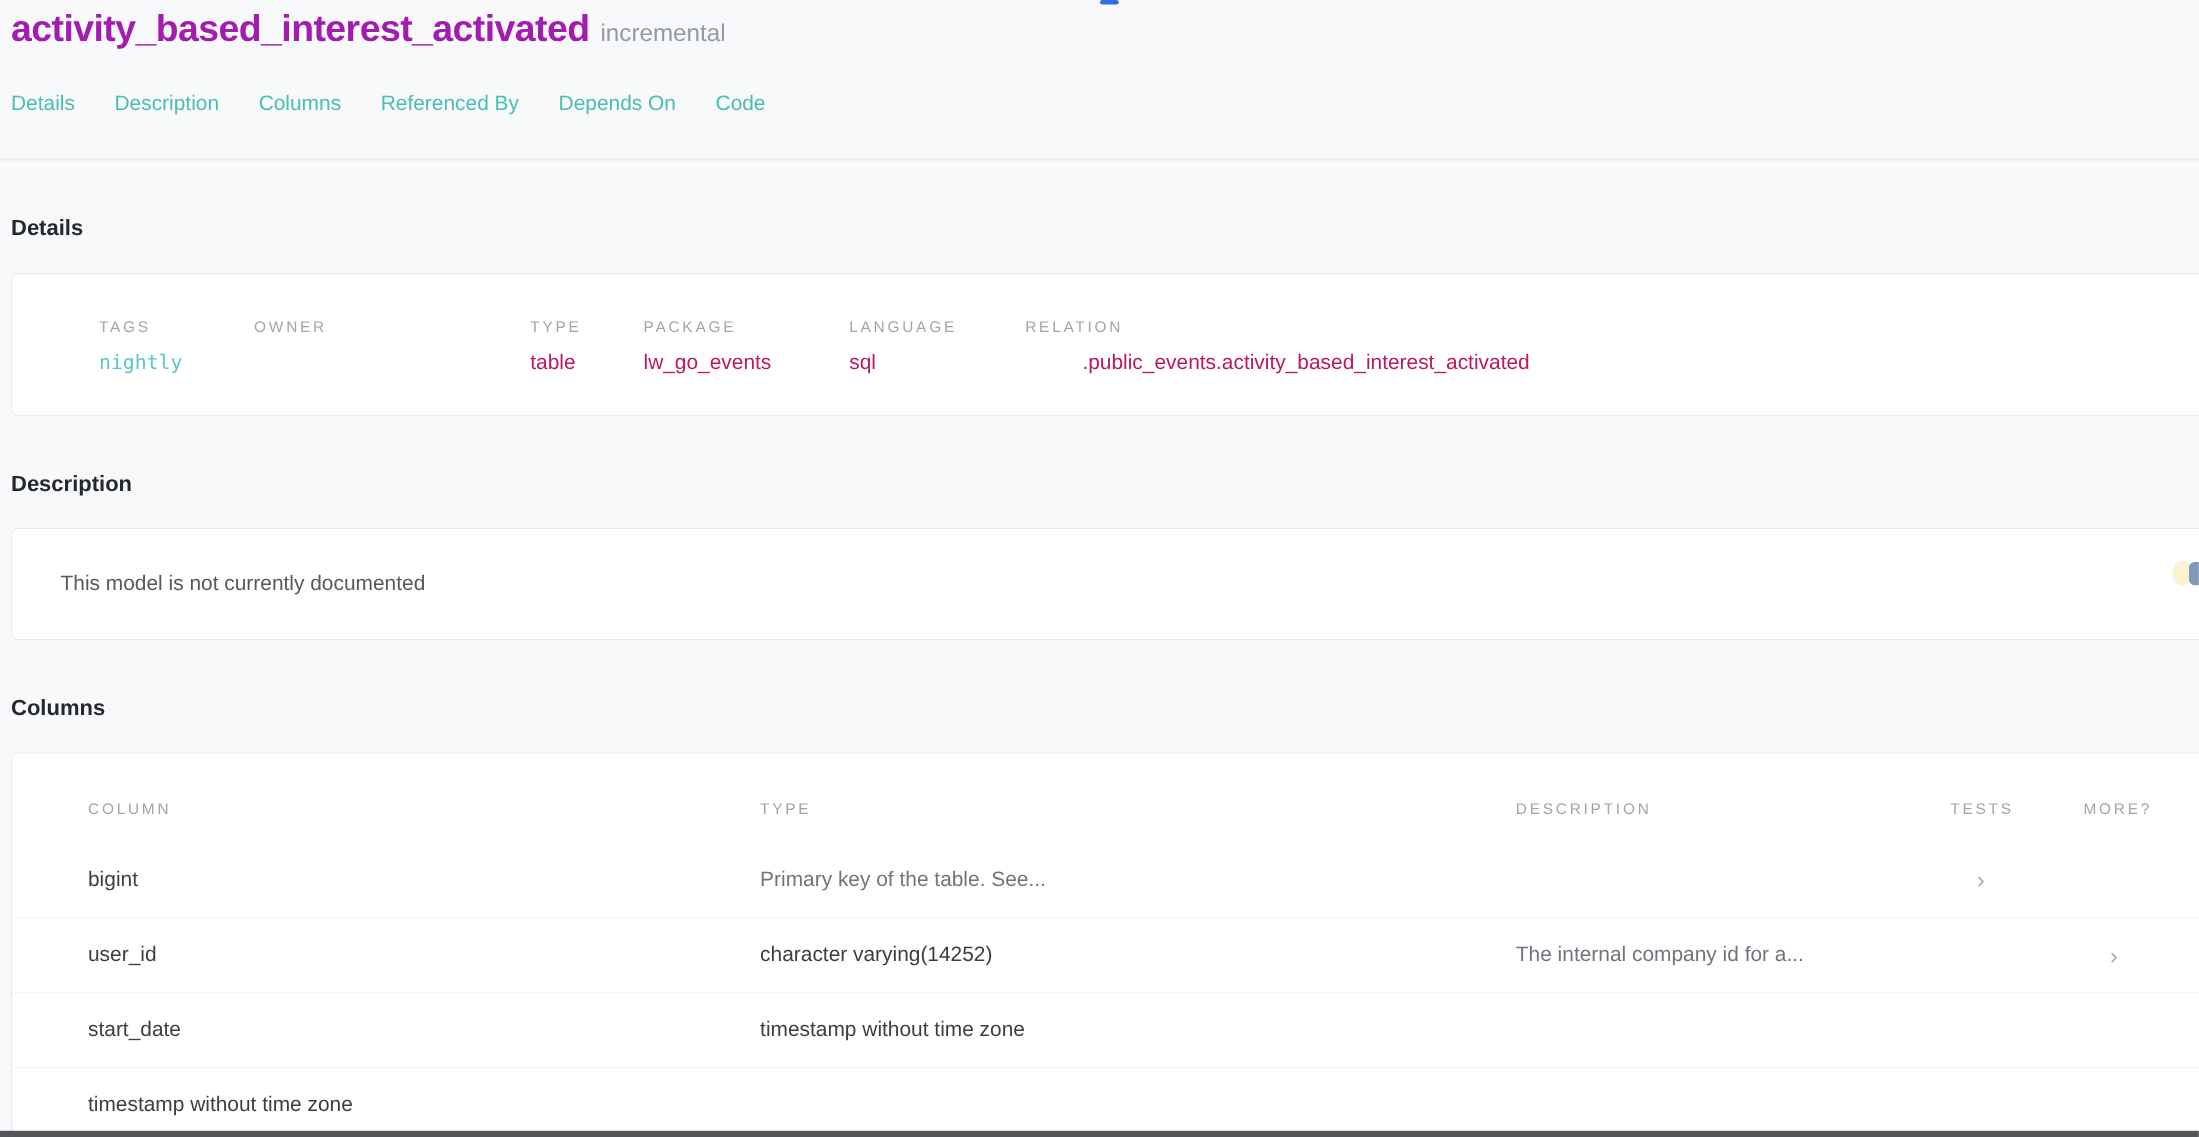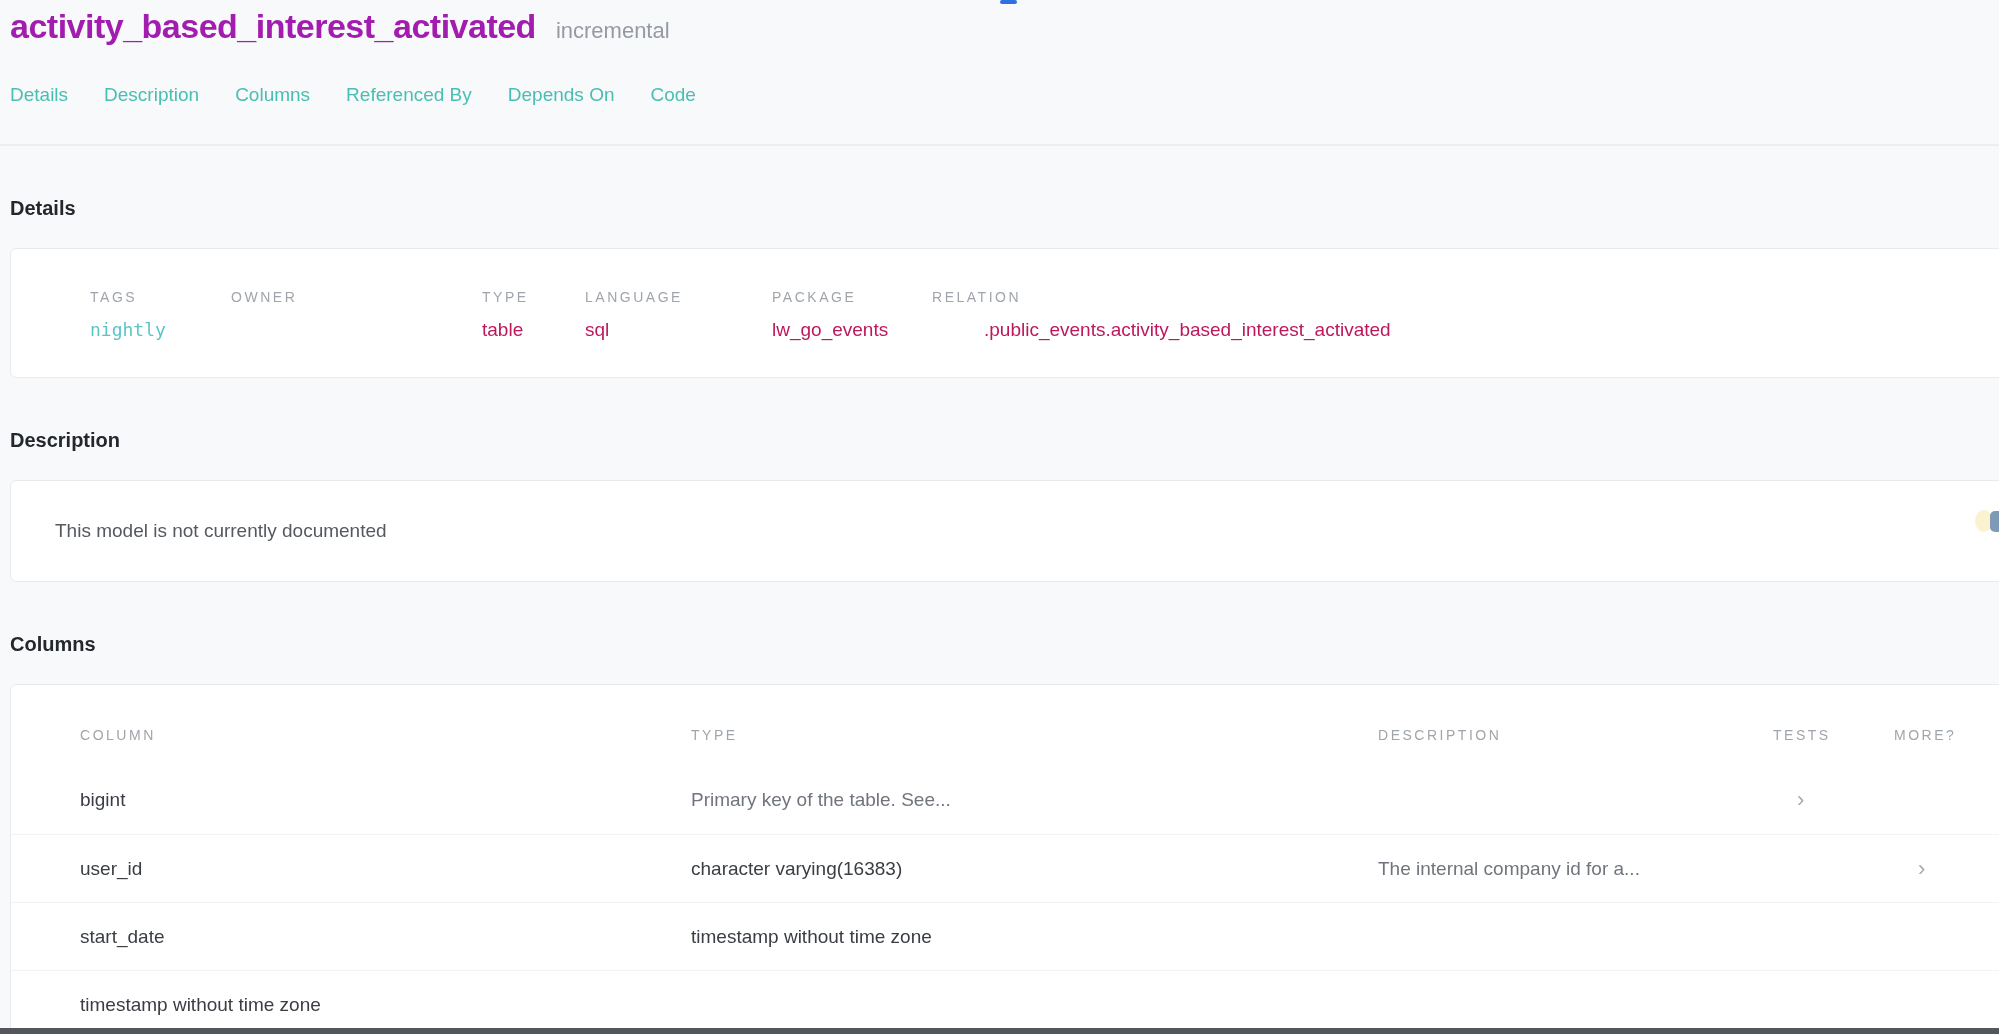--- a/index.html
+++ b/index.html
@@ -5,21 +5,21 @@
   * { margin:0; padding:0; box-sizing:border-box; }
   html,body { background:#f8f9fb; }
   body {
     width:1999px; height:1034px; position:relative; overflow:hidden;
     font-family:"Liberation Sans", sans-serif; color:#3a3e44;
   }
 
   
   .header { padding:4px 0 0 10px; }
   .title { font-size:34px; font-weight:bold; color:#a21caf; line-height:44px; display:inline; letter-spacing:-0.5px; }
-  .subtitle { font-size:22px; font-weight:400; color:#959aa2; margin-left:20px; letter-spacing:0; }
+  .subtitle { font-size:22px; font-weight:400; color:#959aa2; margin-left:10px; letter-spacing:0; }
 
   
   .tabs { display:flex; gap:36px; padding-left:10px; margin-top:36px; }
   .tab { font-size:19px; color:#49beb2; cursor:pointer; line-height:22px; }
 
   .divider { margin-top:38px; height:2px; background:#eceef1; width:100%; }
 
   
   .section-heading { margin:50px 0 0 10px; font-size:20px; font-weight:bold; color:#24272c; line-height:24px; }
   .card {
@@ -96,26 +96,26 @@
     </div>
     <div class="field">
       <div class="field-label">OWNER</div>
       <div class="field-value"></div>
     </div>
     <div class="field">
       <div class="field-label">TYPE</div>
       <div class="field-value">table</div>
     </div>
     <div class="field">
+      <div class="field-label">PACKAGE</div>
+      <div class="field-value">lw_go_events</div>
+    </div>
+    <div class="field">
       <div class="field-label">LANGUAGE</div>
       <div class="field-value">sql</div>
-    </div>
-    <div class="field">
-      <div class="field-label">PACKAGE</div>
-      <div class="field-value">lw_go_events</div>
     </div>
     <div class="field">
       <div class="field-label">RELATION</div>
       <div class="field-value">.public_events.activity_based_interest_activated</div>
     </div>
   </div>
 </div>
 
 <h2 class="section-heading">Description</h2>
 
@@ -140,21 +140,21 @@
   </div>
   <div class="t-body">
     <div class="t-grid t-row">
       <div class="cell">bigint</div>
       <div class="cell desc">Primary key of the table. See...</div>
       <div class="cell"></div>
       <div class="cell more">›</div>
     </div>
     <div class="t-grid t-row">
       <div class="cell">user_id</div>
-      <div class="cell">character varying(16383)</div>
+      <div class="cell">character varying(14252)</div>
       <div class="cell desc">The internal company id for a...</div>
       <div class="cell"></div>
       <div class="cell more">›</div>
     </div>
     <div class="t-grid t-row">
       <div class="cell">start_date</div>
       <div class="cell">timestamp without time zone</div>
       <div class="cell desc"></div>
       <div class="cell"></div>
       <div class="cell more"></div>

